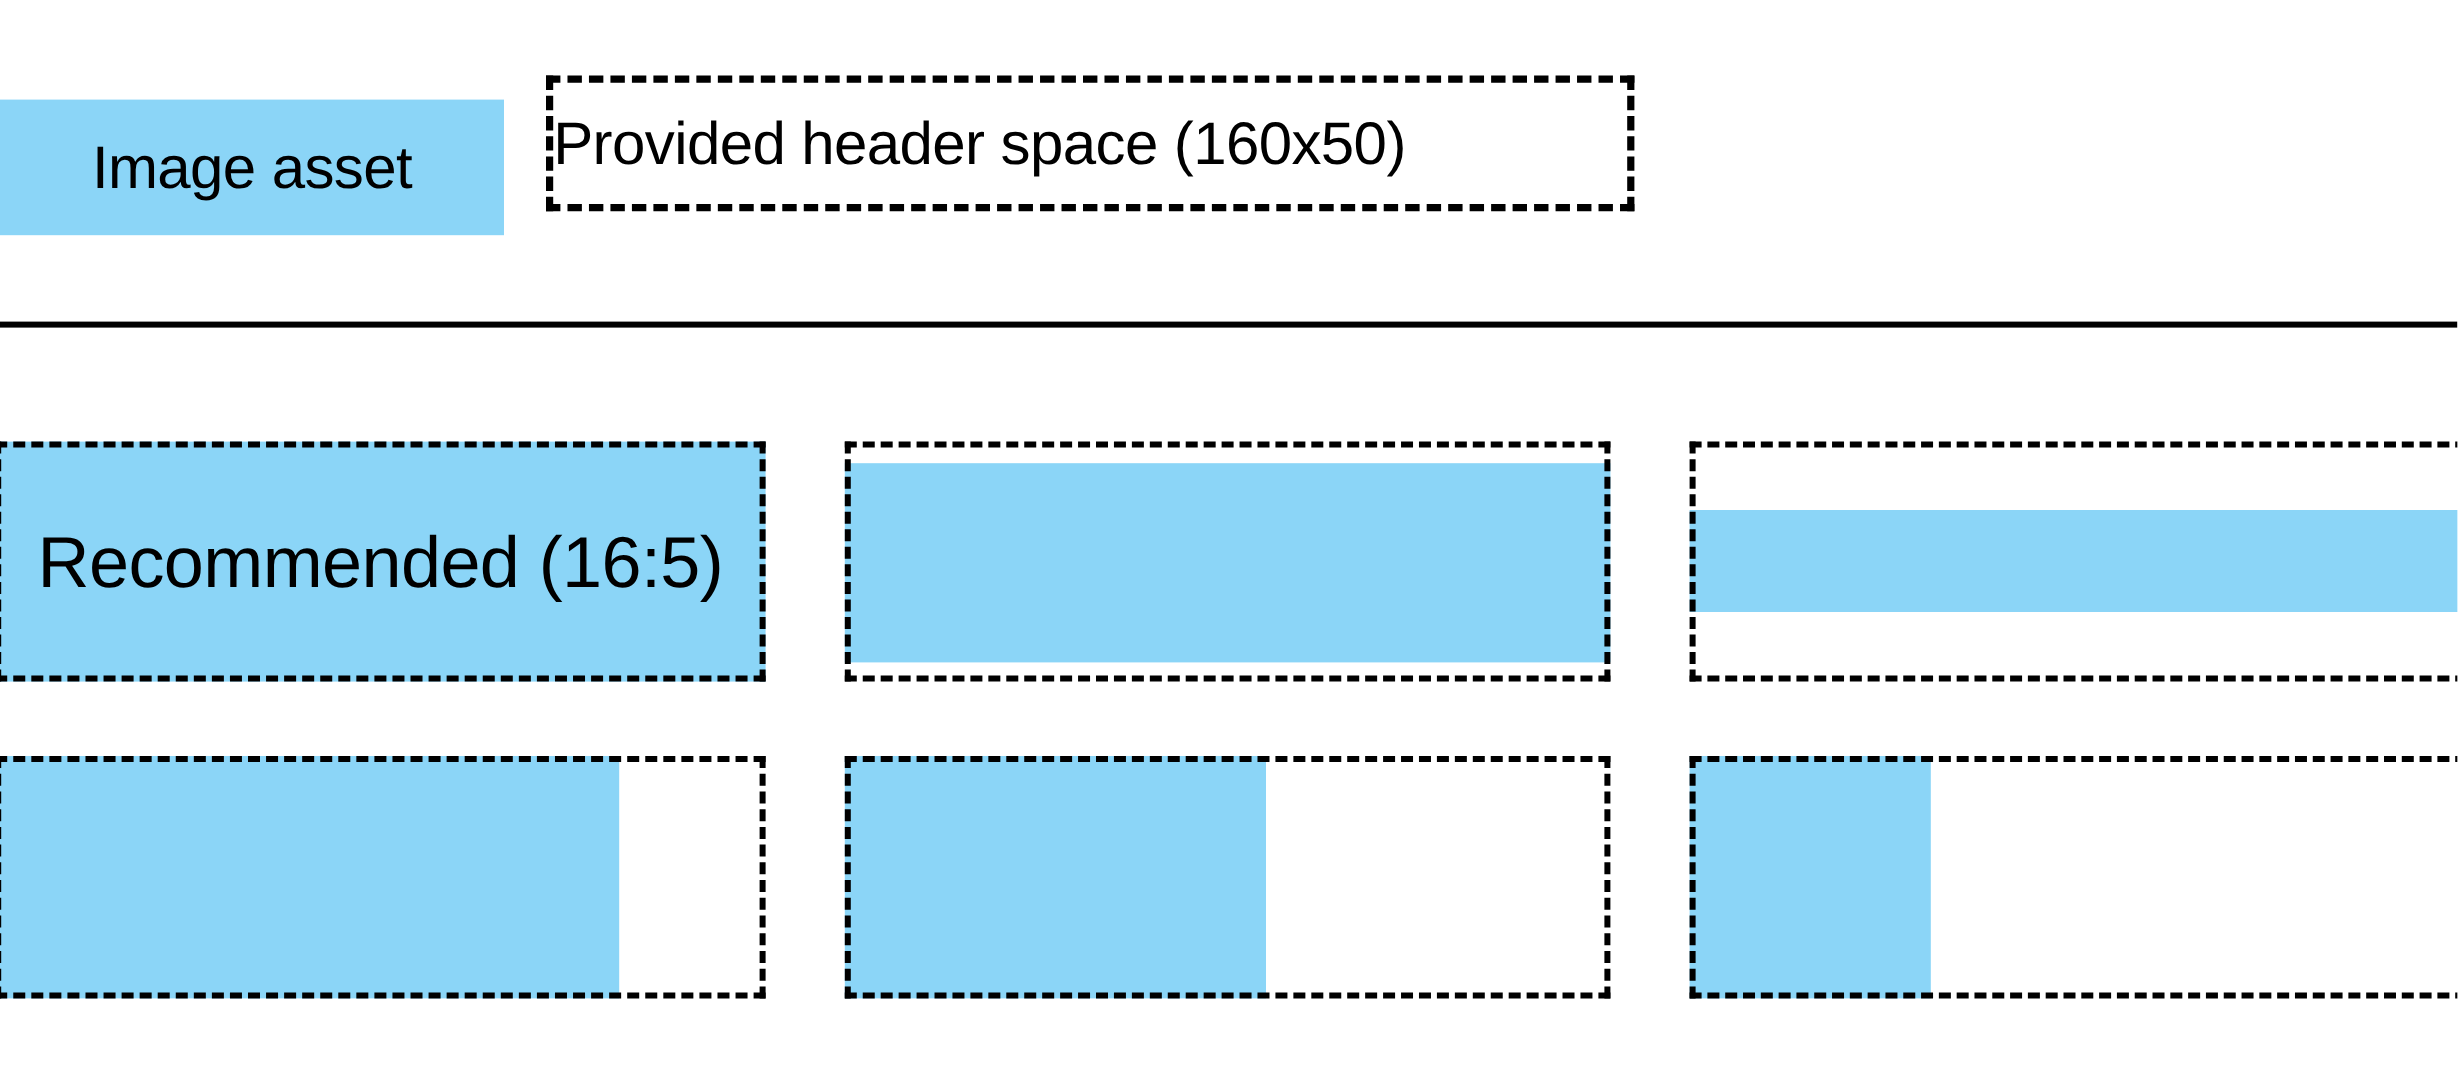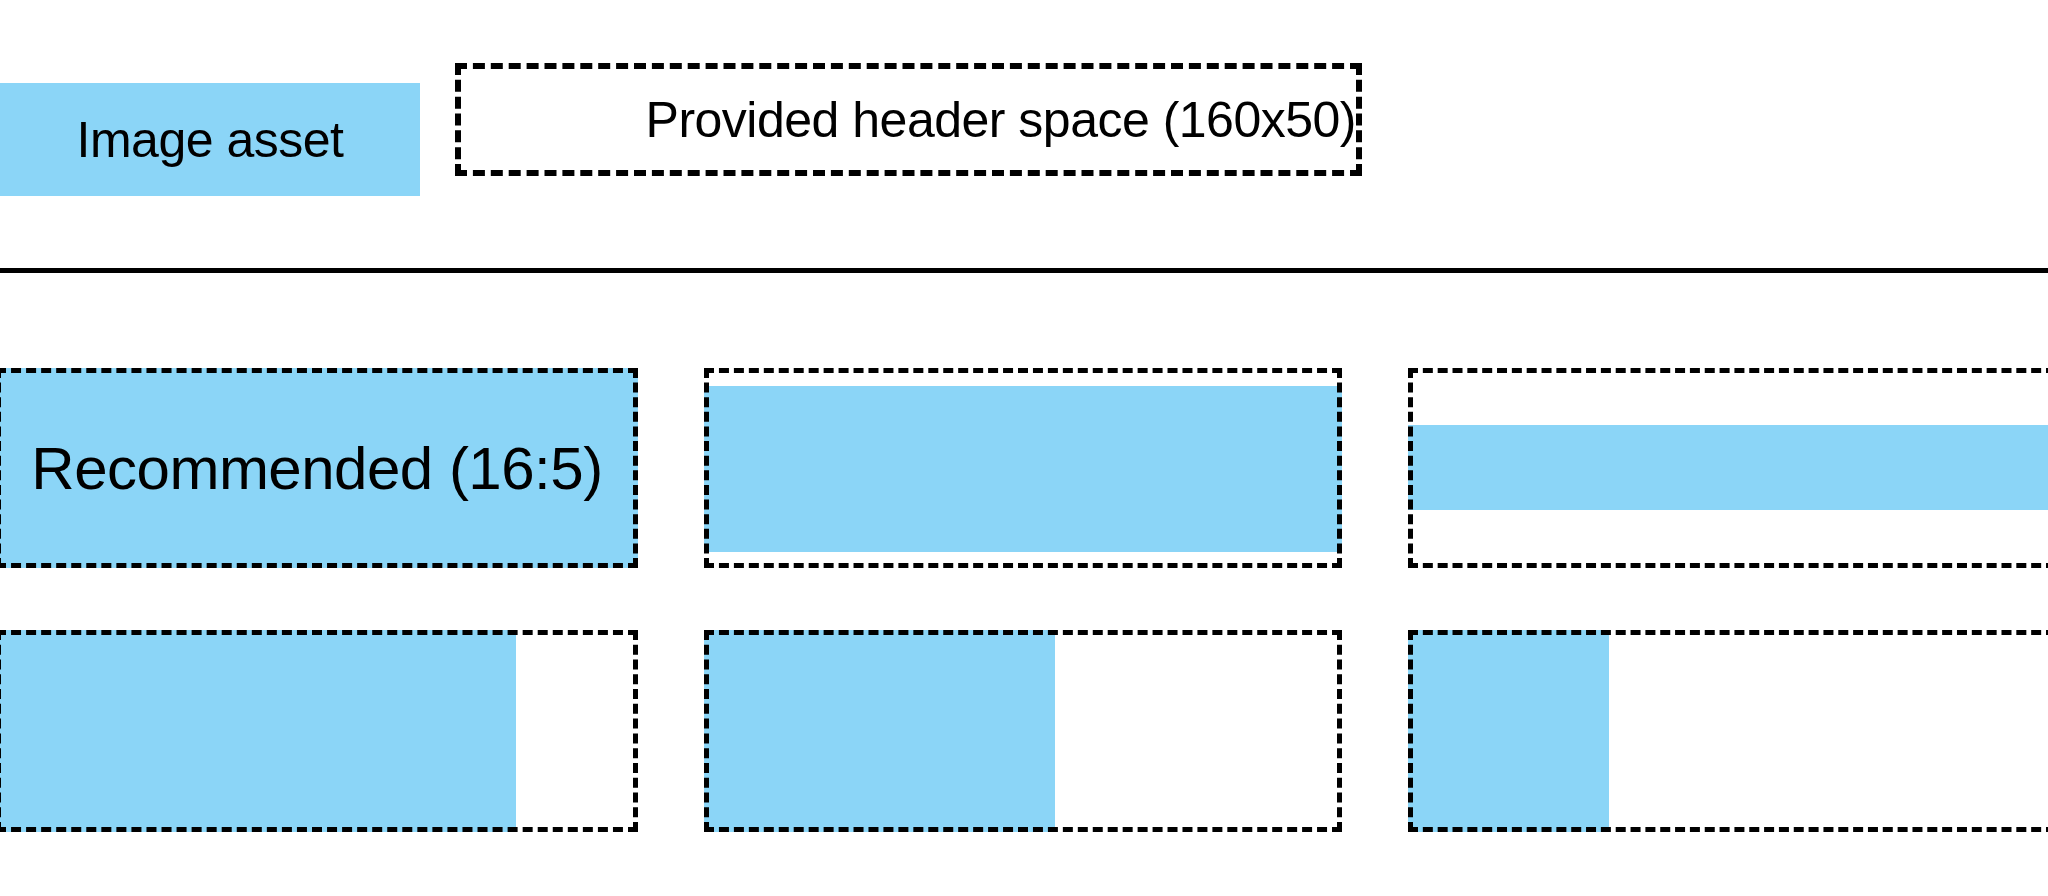--- a/index.html
+++ b/index.html
@@ -38,21 +38,21 @@
   .legend-dashed-box {
     position: absolute;
     left: 455px;
     top: 63px;
     width: 907px;
     height: 113px;
     box-sizing: border-box;
     border: 6px dashed #000000;
     display: flex;
     align-items: center;
-    justify-content: flex-end;
+    justify-content: flex-start;
     background: #ffffff;
   }
   .legend-dashed-box .legend-text {
     font-size: 50px;
     letter-spacing: -0.5px;
     white-space: nowrap;
   }
 
   
   .divider {

